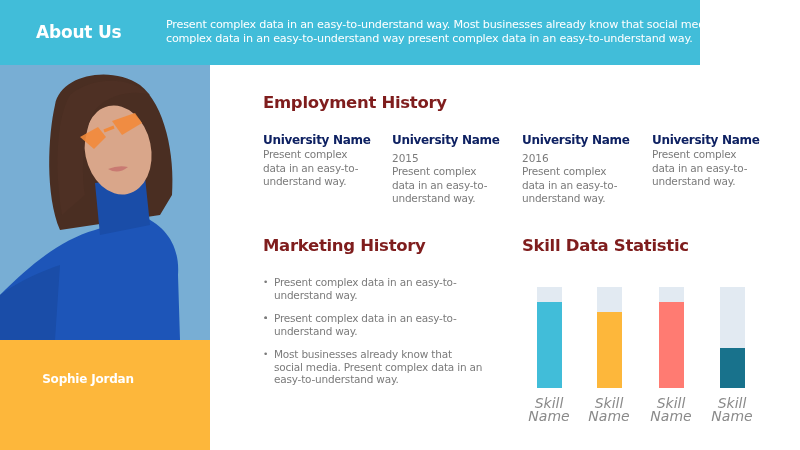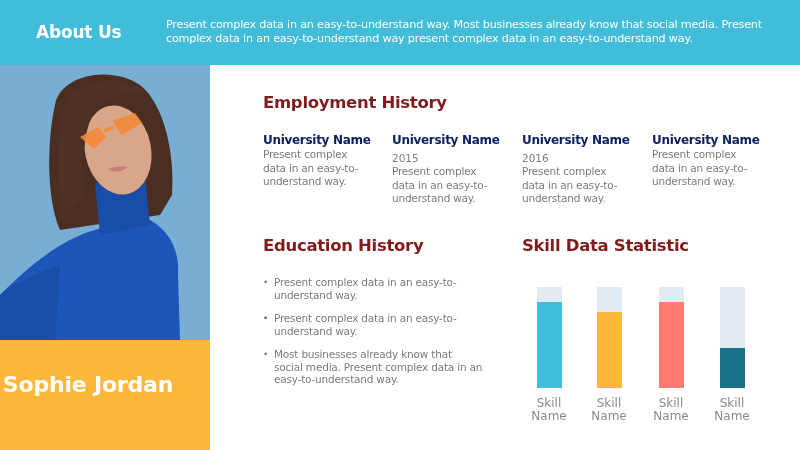--- a/index.html
+++ b/index.html
@@ -1,20 +1,20 @@
 <!DOCTYPE html>
 <html><head>
   <meta charset="utf-8">
   <style>
     * { margin: 0; padding: 0; box-sizing: border-box; }
     html, body { width: 800px; height: 450px; overflow: hidden; background: #ffffff; }
     body { position: relative; font-family: "DejaVu Sans", "Liberation Sans", sans-serif; }
 
     .header {
-      position: absolute; left: 0; top: 0; width: 800px; height: 65px;
+      position: absolute; left: 0; top: 0; width: 700px; height: 65px;
       background: #41BDD9;
     }
     .header .title {
       position: absolute; left: 36px; top: 22px;
       color: #ffffff; font-weight: bold; font-size: 17px; letter-spacing: -0.2px;
     }
     .header .desc {
       position: absolute; left: 166px; top: 18px; width: 600px;
       color: #ffffff; font-size: 11.2px; line-height: 14px; letter-spacing: -0.2px;
     }
@@ -25,21 +25,21 @@
       overflow: hidden;
     }
     .photo svg { display: block; }
 
     .name-panel {
       position: absolute; left: 0; top: 340px; width: 210px; height: 110px;
       background: #FDB73B; text-align: center;
     }
     .name-panel .name {
       position: absolute; left: 0; top: 32px; width: 176px;
-      color: #ffffff; font-weight: bold; font-size: 22px; letter-spacing: -0.2px;
+      color: #ffffff; font-weight: bold; font-size: 12px; letter-spacing: -0.2px;
     }
     .name-panel .role {
       position: absolute; left: 0; top: 65px; width: 210px;
       color: #ffffff; font-weight: bold; font-size: 11.5px; letter-spacing: -0.2px;
     }
 
     .section-title {
       position: absolute; color: #7f1d1d; font-weight: bold; font-size: 16.5px; letter-spacing: -0.3px;
     }
 
@@ -74,21 +74,21 @@
     .bar-col {
       position: absolute; top: 0; width: 60px;
     }
     .bar-track {
       position: relative; margin: 0 auto; width: 25px; height: 101px; background: #E2EAF2;
     }
     .bar-fill {
       position: absolute; left: 0; bottom: 0; width: 25px;
     }
     .bar-label {
-      margin-top: 9px; text-align: center; color: #8A8A8A; font-size: 12px; line-height: 12.5px;
+      margin-top: 9px; text-align: center; color: #8A8A8A; font-size: 14px; line-height: 12.5px; font-style: italic;
     }
   </style>
 </head>
 <body>
 
 <div class="header">
   <div class="title">About Us</div>
   <div class="desc">Present complex data in an easy-to-understand way. Most businesses already know that social media. Present complex data in an easy-to-understand way present complex data in an easy-to-understand way.</div>
 </div>
 
@@ -133,21 +133,21 @@
 <div class="job" style="left:522px;">
   <div class="uni">University Name</div>
   <div class="year">2016</div>
   <div class="text">Present complex data in an easy-to-understand way.</div>
 </div>
 <div class="job" style="left:652px;">
   <div class="uni">University Name</div>
   <div class="text">Present complex data in an easy-to-understand way.</div>
 </div>
 
-<div class="section-title" style="left:263px; top:236px;">Education History</div>
+<div class="section-title" style="left:263px; top:236px;">Marketing History</div>
 <ul class="edu-list">
   <li>
     <span class="bullet">•</span>
     <span>Present complex data in an easy-to-understand way.</span>
   </li>
   <li>
     <span class="bullet">•</span>
   </li>
   <li>
     <span class="bullet">•</span>

